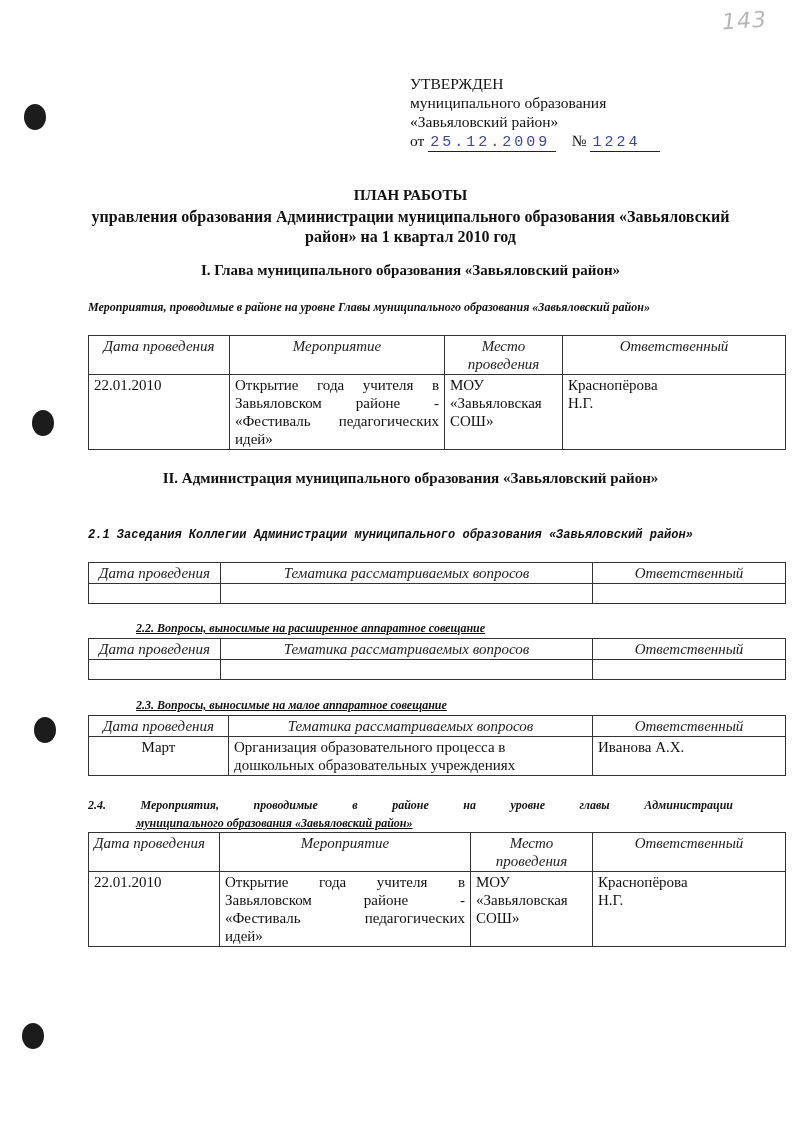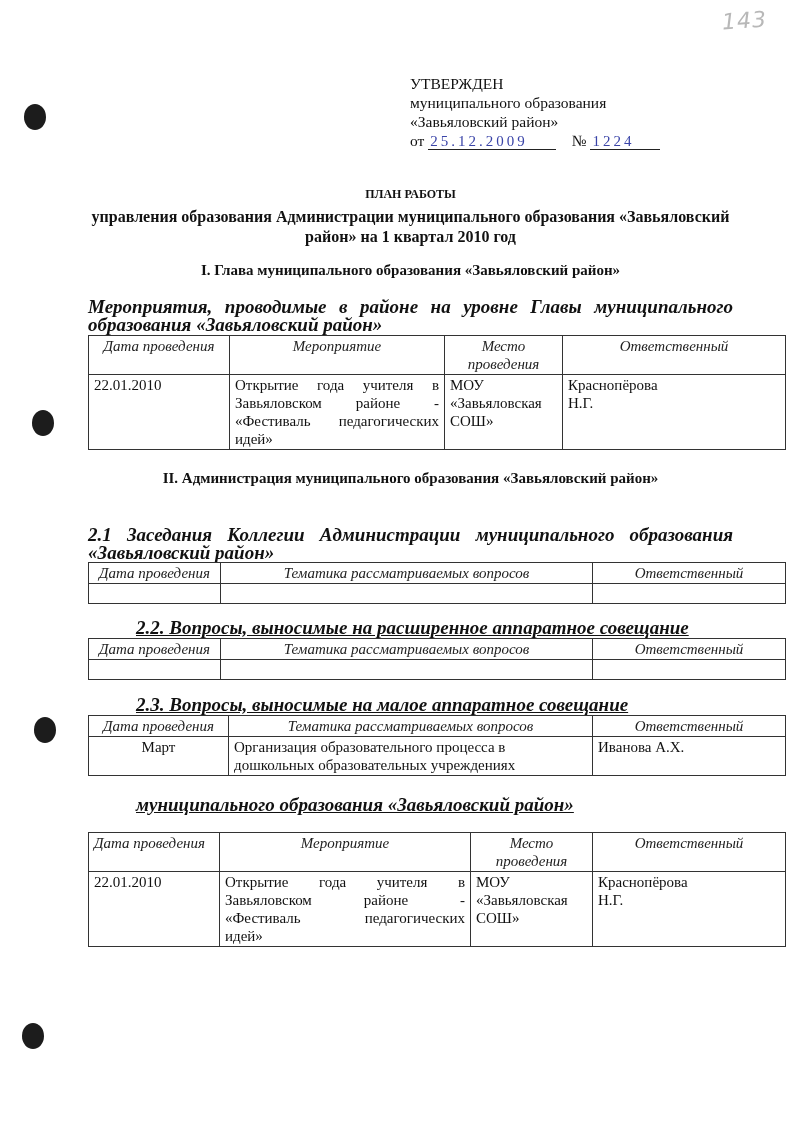--- a/index.html
+++ b/index.html
@@ -2,31 +2,31 @@
 <html><head>
 <meta charset="utf-8">
 <style>
   html, body { margin: 0; padding: 0; background: #ffffff; }
   body { width: 800px; height: 1141px; position: relative; overflow: hidden;
          font-family: "Liberation Serif", "DejaVu Serif", serif; color: #111; }
   .hole { position: absolute; width: 22px; height: 26px; border-radius: 50%; background: #1c1c1c; }
   .pageno { position: absolute; left: 722px; top: 8px; font-family: "DejaVu Sans", sans-serif;
             font-size: 22px; color: #b8b8b8; font-style: italic; letter-spacing: 1px; transform: rotate(-4deg); }
   .approval { position: absolute; left: 410px; top: 74px; font-size: 15.5px; line-height: 19px; }
-  .approval .hand { font-family: Liberation Serif, serif; color: #3a44a8; font-size: 15px;
+  .approval .hand { font-family: Liberation Mono, monospace; color: #3a44a8; font-size: 15px;
                     letter-spacing: 3px; display: inline-block; border-bottom: 1px solid #222;
                     line-height: 16px; padding: 0 2px; }
   .approval .date { width: 124px; }
   .approval .num { width: 66px; }
   .title { position: absolute; left: 88px; width: 645px; text-align: center; font-weight: bold; }
-  .t1 { top: 187px; font-size: 12px; }
+  .t1 { top: 187px; font-size: 15px; }
   .t2 { top: 207px; font-size: 16px; line-height: 20px; }
   .sec { position: absolute; left: 88px; width: 645px; text-align: center; font-weight: bold; font-size: 15px; }
   .sub { position: absolute; left: 88px; width: 645px; font-weight: bold; font-style: italic;
-         font-size: 19px; line-height: 18px; text-align: justify; text-align-last: left; }
+         font-size: 12px; line-height: 18px; text-align: justify; text-align-last: left; }
   .sub .u { text-decoration: underline; margin-left: 48px; }
   table.grid { position: absolute; left: 88px; width: 698px; border-collapse: collapse; font-size: 15px; }
   table.grid td { border: 1px solid #333; vertical-align: top; padding: 1px 5px; line-height: 18px; }
   table.grid td.h { font-style: italic; text-align: center; color: #222; }
   .j { text-align: justify; text-align-last: justify; }
   .jl { text-align: left; }
   .c { text-align: center; }
 </style>
 </head>
 <body>
@@ -87,21 +87,21 @@
     <td>
       <div>Краснопёрова</div>
       <div>Н.Г.</div>
     </td>
   </tr>
 </tbody>
   </table>
 
 <div class="sec" style="top:470px;">II. Администрация муниципального образования «Завьяловский район»</div>
 
-<div class="sub" style="top:526px;">2.1 Заседания Коллегии Администрации муниципального образования «Завьяловский район»</div>
+<div class="sub" style="top:526px;font-family:Liberation Mono, monospace;">2.1 Заседания Коллегии Администрации муниципального образования «Завьяловский район»</div>
 <table class="grid" style="top:562px;">
   <colgroup>
       <col style="width:132px">
       <col style="width:372px">
       <col>
     </colgroup>
   <tbody>
       <tr>
     <td class="h">Дата проведения</td>
     <td class="h">Тематика рассматриваемых вопросов</td>
@@ -154,20 +154,21 @@
     <td>
       <div>Организация образовательного процесса в</div>
       <div>дошкольных образовательных учреждениях</div>
     </td>
     <td>Иванова А.Х.</td>
   </tr>
 </tbody>
   </table>
 
 <div class="sub" style="top:796px;">
+  <div class="j">2.4. Мероприятия, проводимые в районе на уровне главы Администрации</div>
   <div><span class="u">муниципального образования «Завьяловский район»</span></div>
 </div>
 <table class="grid" style="top:832px;">
   <colgroup>
       <col style="width:131px">
       <col style="width:251px">
       <col style="width:122px">
       <col>
     </colgroup>
   <tbody>

